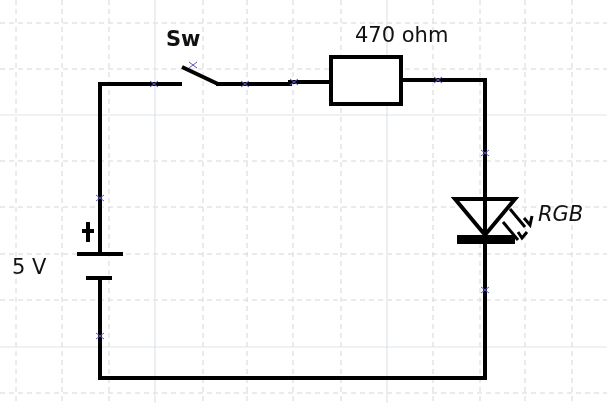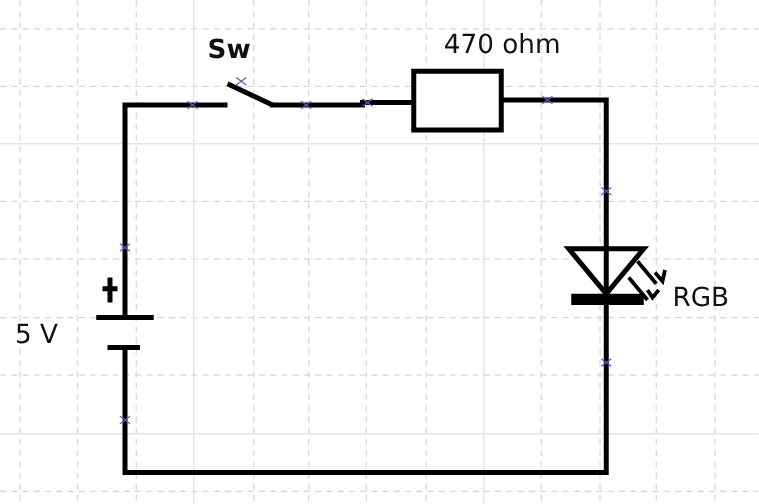--- a/index.html
+++ b/index.html
@@ -116,14 +116,14 @@
       </g>
     <g>
         <line x1="189" y1="62" x2="197" y2="68"></line>
         <line x1="189" y1="68" x2="197" y2="62"></line>
       </g>
   </g>
 </svg>
 
 <div class="label" style="left:166px; top:27px;font-weight:bold;">Sw</div>
 <div class="label" style="left:316px; top:23px;margin-left:39px;">470 ohm</div>
-<div class="label" style="left:538px; top:226px;">RGB</div>
+<div class="label" style="left:538px; top:202px;font-style:italic;">RGB</div>
 <div class="label" style="left:12px; top:255px;text-align:center;">5 V</div>
 
 </body></html>

